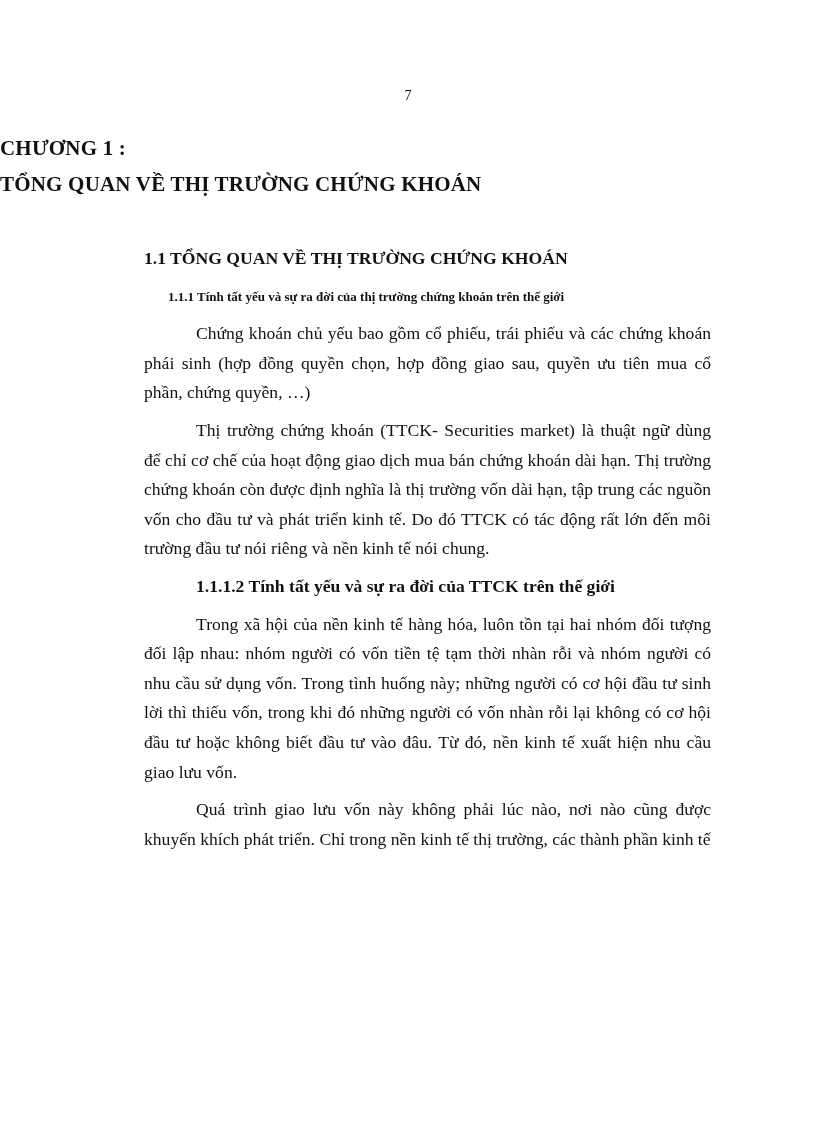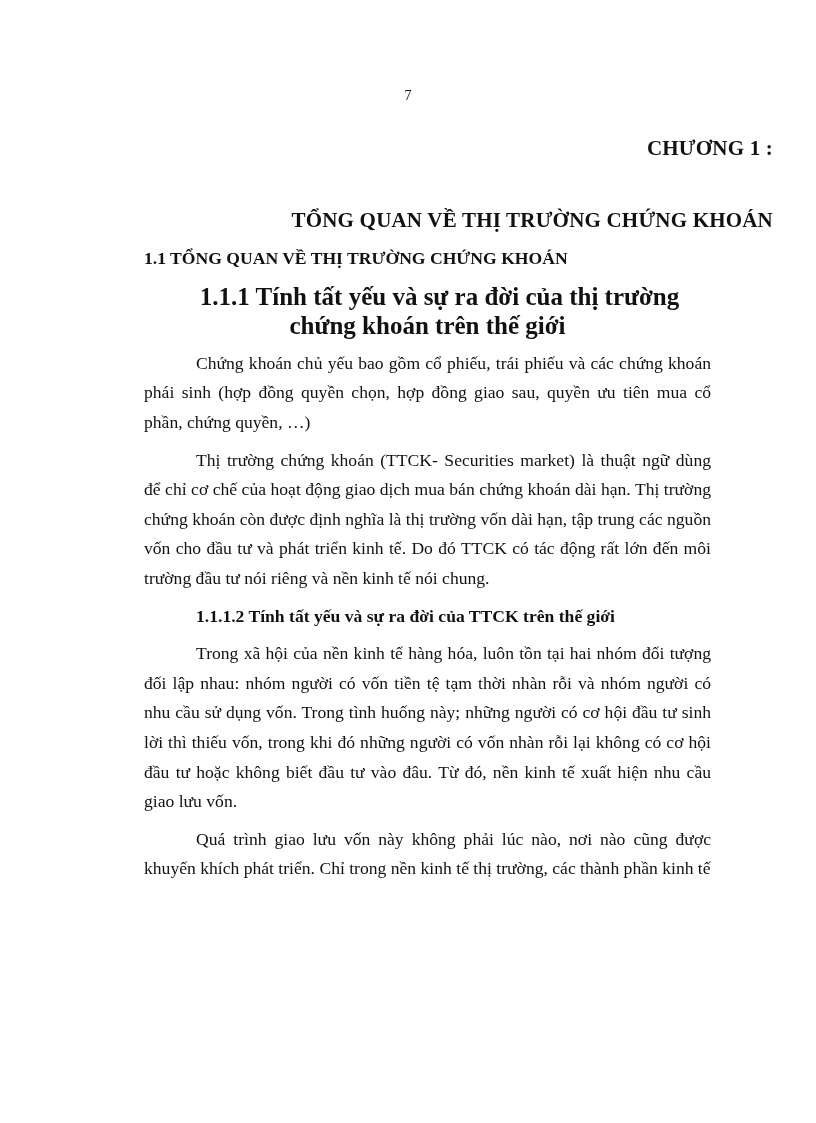--- a/index.html
+++ b/index.html
@@ -1,28 +1,28 @@
 <!DOCTYPE html>
 <html><head>
 <meta charset="utf-8">
 <style>
   html, body { margin: 0; padding: 0; background: #ffffff; }
   body { width: 816px; height: 1123px; position: relative; overflow: hidden;
          font-family: "Liberation Serif", "DejaVu Serif", serif; color: #111; }
   .page-number { position: absolute; top: 88px; left: 0; width: 816px; text-align: center;
                  font-size: 14px; }
-  .chapter-title { position: absolute; left: 0; width: 773px; text-align: right;
+  .chapter-title { position: absolute; left: 0; width: 773px; text-align: left;
                    font-weight: bold; font-size: 21px; letter-spacing: 0.2px; }
   .ct1 { top: 136px; }
-  .ct2 { top: 172px; margin-top: 36px; }
+  .ct2 { top: 172px; }
   .content { position: absolute; left: 136px; top: 236px; width: 583px;
              font-size: 17.6px; line-height: 29.6px; }
   .content p { margin: 8px; }
   .h2 { font-weight: bold; }
-  .h3 { font-weight: bold; font-size: 25px; text-indent: 24px; text-align: center; }
+  .h3 { font-weight: bold; font-size: 13px; text-indent: 24px; }
   .h4 { font-weight: bold; padding-left: 52px; }
   .body { text-align: justify; text-indent: 52px; }
 </style>
 </head>
 <body>
 
 <div>
   <div class="page-number">7</div>
 
   <div class="chapter-title ct1">CHƯƠNG 1 :</div>

